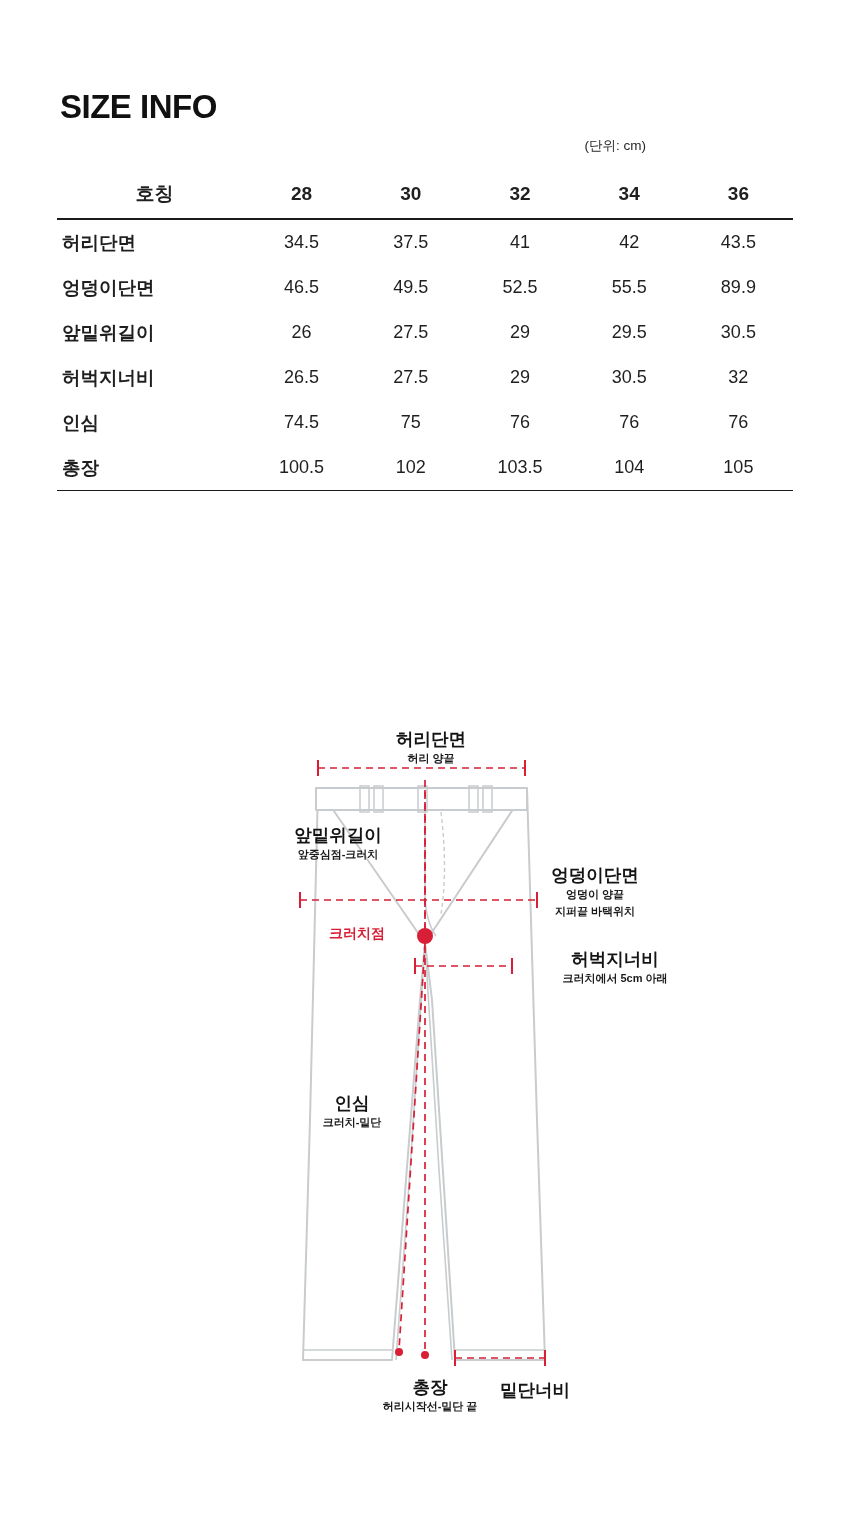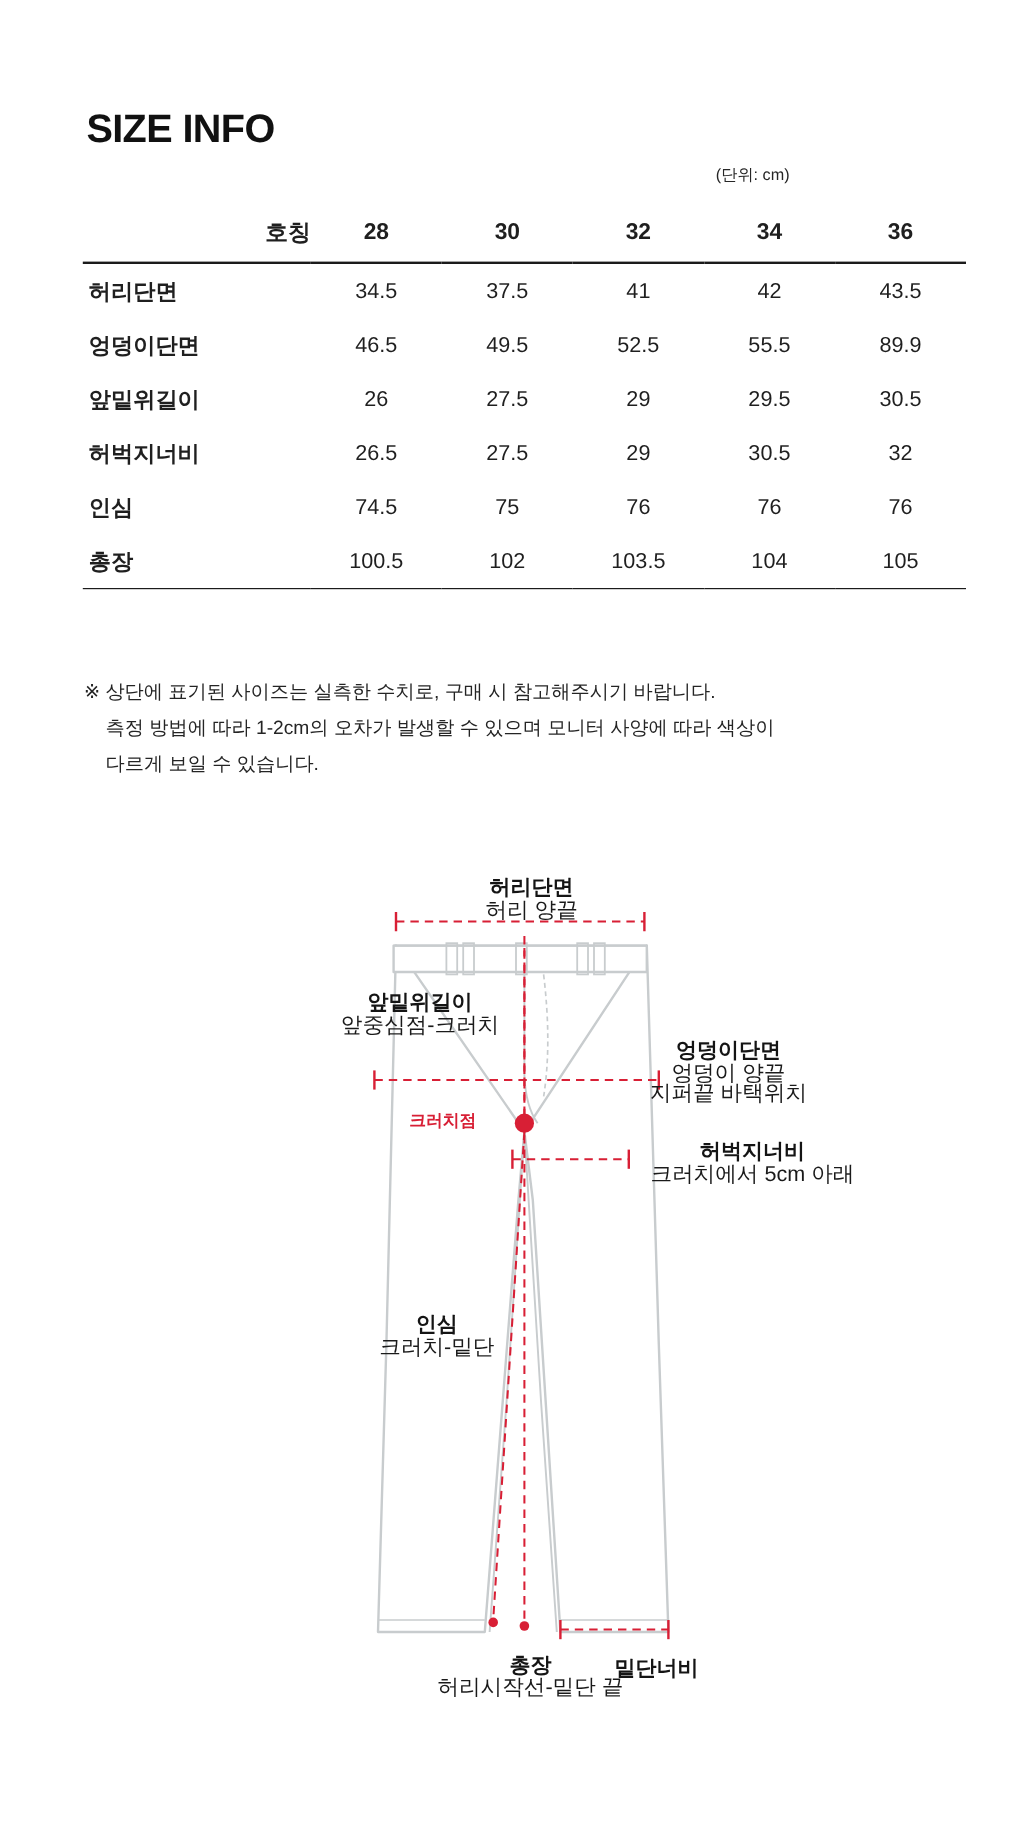--- a/index.html
+++ b/index.html
@@ -10,21 +10,21 @@
   body {
     width: 850px;
     height: 1520px;
     position: relative;
     font-family: "Liberation Sans", "DejaVu Sans", sans-serif;
     color: #1b1b1b;
     overflow: hidden;
   }
   .page {
     position: absolute;
-    left: 12px; top: 0;
+    left: 0; top: 0;
     width: 706px;
     height: 1520px;
   }
 
   
   .title {
     position: absolute;
     left: 60px;
     top: 88px;
     font-size: 33px;
@@ -62,21 +62,21 @@
     height: 45px;
     vertical-align: middle;
   }
   table.size-table thead th {
     font-weight: bold;
     font-size: 19px;
     height: 48px;
     border-bottom: 2px solid #1b1b1b;
   }
   table.size-table thead th.hd-head {
-    text-align: right;
+    text-align: center;
     padding-left: 5px;
   }
   table.size-table tbody td:first-child {
     text-align: left;
     padding-left: 5px;
     font-weight: bold;
     font-size: 18.5px;
   }
   table.size-table tbody tr:last-child td {
     border-bottom: 1.5px solid #1b1b1b;
@@ -112,22 +112,22 @@
     text-align: center;
     color: #141414;
   }
   .dg-label .main {
     font-size: 17.5px;
     font-weight: bold;
     display: block;
     line-height: 22px;
   }
   .dg-label .sub {
-    font-size: 18px;
-    font-weight: normal;
+    font-size: 11px;
+    font-weight: bold;
     display: block;
     line-height: 17px;
     color: #1a1a1a;
   }
   .dg-label.red .main { color: #d81f35; font-size: 14px; }
 
   
   #lbl-waist      { left: 331px; top: 28px;  width: 200px; }
   #lbl-rise       { left: 238px; top: 124px; width: 200px; }
   #lbl-hip        { left: 495px; top: 164px; width: 200px; }
@@ -211,25 +211,20 @@
           <td>100.5</td>
           <td>102</td>
           <td>103.5</td>
           <td>104</td>
           <td>105</td>
         </tr>
       </tbody>
     </table>
   </div>
 
-  <div class="notes">
-    <div class="line1">※ 상단에 표기된 사이즈는 실측한 수치로, 구매 시 참고해주시기 바랍니다.</div>
-    <div class="line2">측정 방법에 따라 1-2cm의 오차가 발생할 수 있으며 모니터 사양에 따라 색상이</div>
-    <div class="line3">다르게 보일 수 있습니다.</div>
-  </div>
 
   <div class="diagram">
 
     <svg width="850" height="760" viewBox="0 0 850 760">
 
       <g fill="#ffffff" stroke="#c8ccce" stroke-width="2" stroke-linejoin="round">
 
         <path d="M318 88 L310 420 L303 660 L392 660 L420 300 L425 243 L318 88 Z"></path>
 
         <path d="M527 88 L537 420 L545 660 L455 660 L432 300 L425 243 L527 88 Z"></path>

